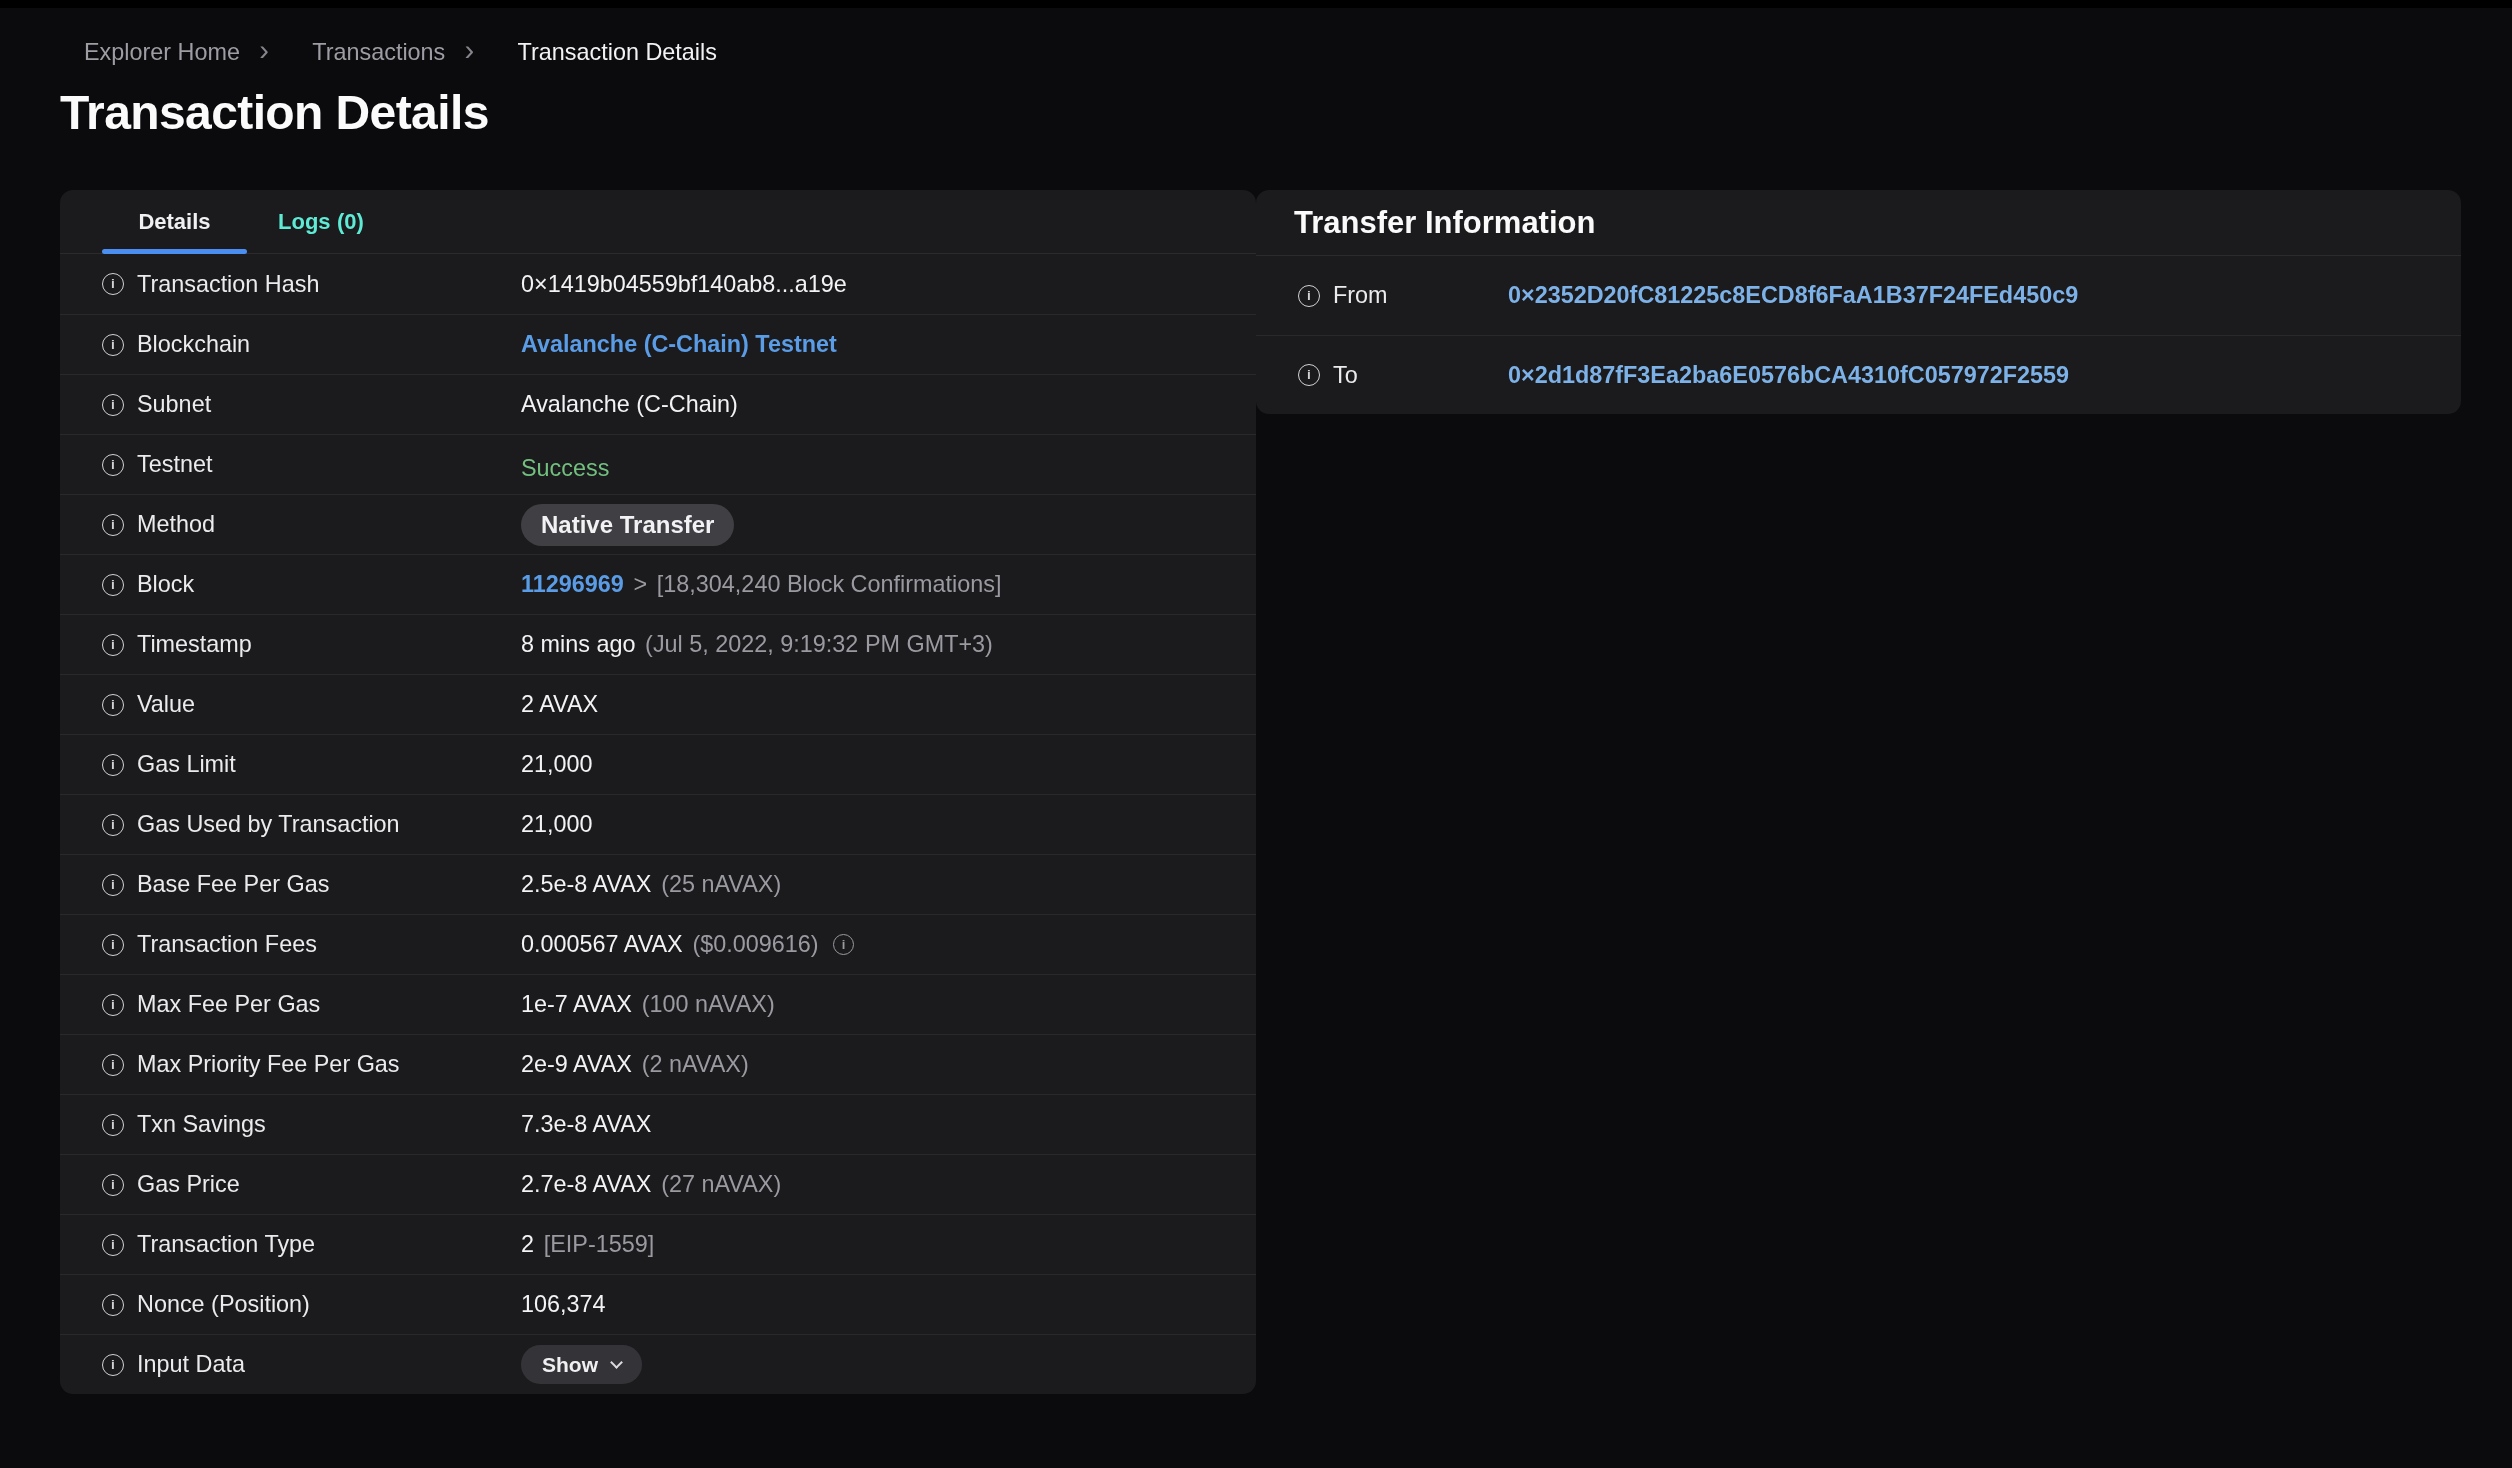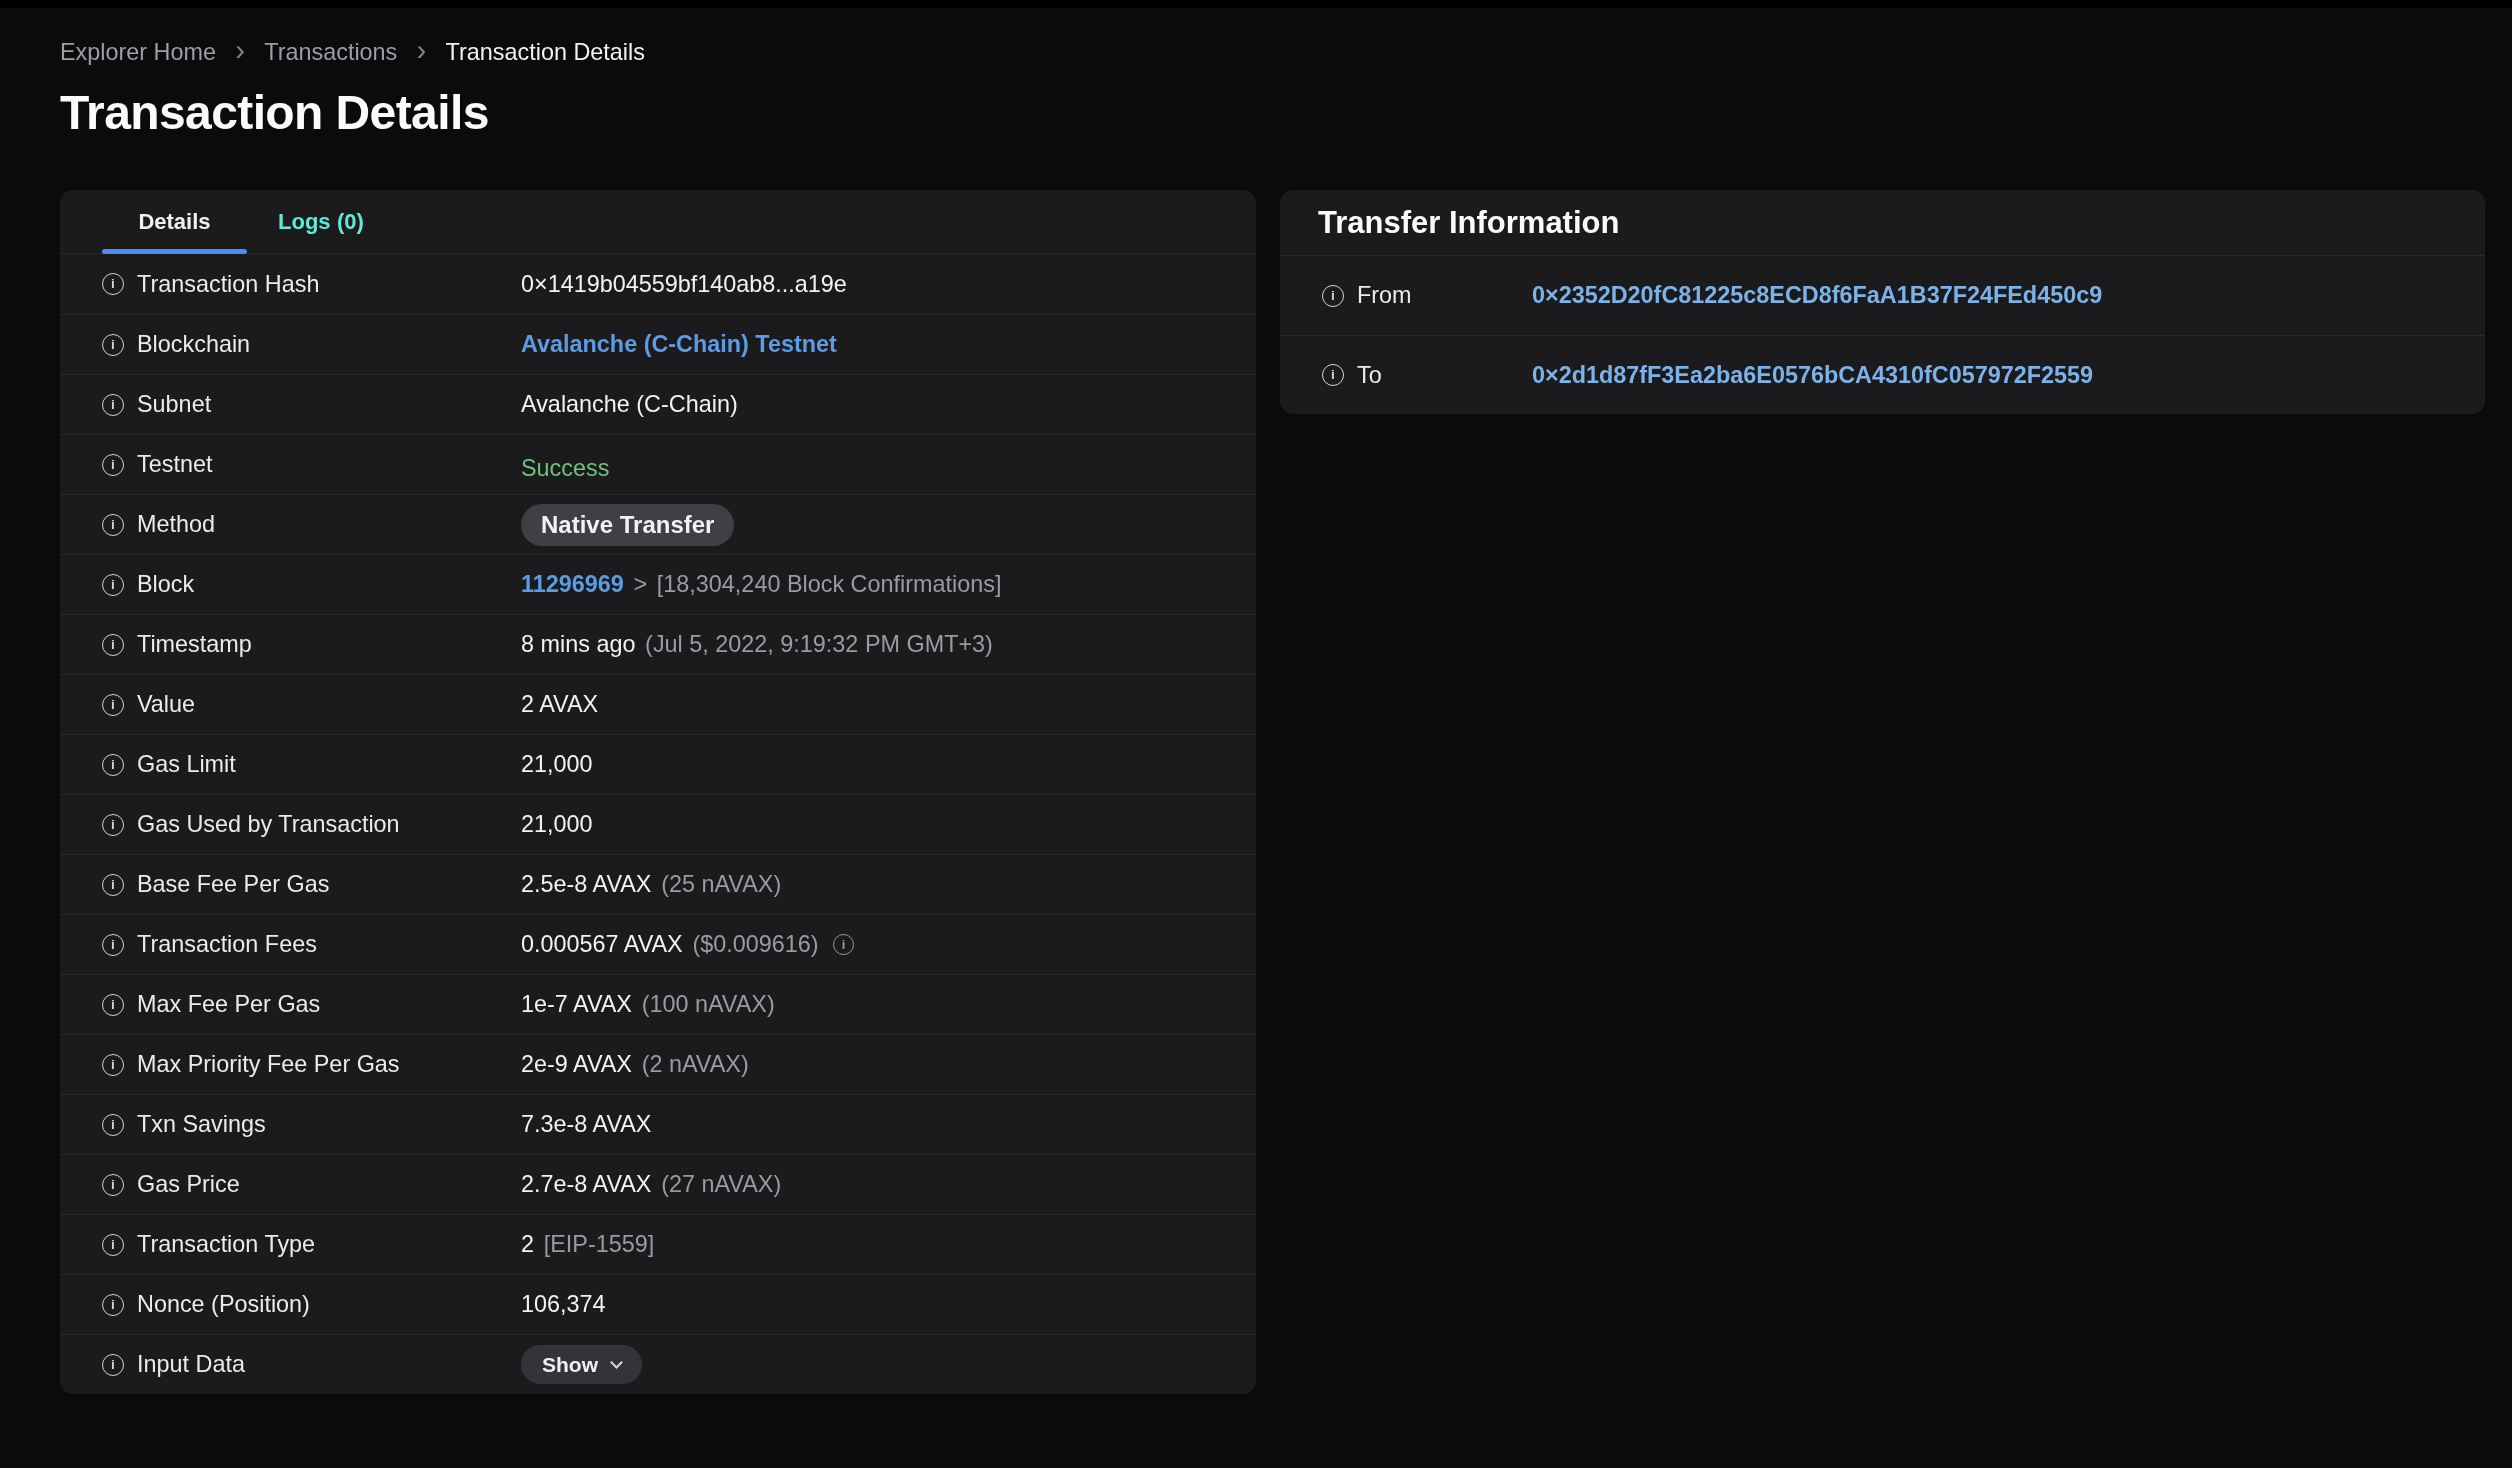--- a/index.html
+++ b/index.html
@@ -10,32 +10,32 @@
     font-family: "Liberation Sans", sans-serif;
   }
   .top-edge { height: 8px; background: #000; }
 
   
   .breadcrumb {
     display: flex; align-items: center; gap: 19.3px;
     margin: 31px 0 0 60px;
     font-size: 23.4px; color: #9d9da3;
   }
-  .crumb { color: #9d9da3; text-decoration: none; cursor: pointer; }
+  .crumb { color: #9d9da3; text-decoration: none; cursor: pointer; margin-left: 24px; }
   .crumb.current { color: #f2f2f4; cursor: default; }
   .crumb-sep { color: #85858b; font-size: 29px; line-height: 1; margin-top: -4.8px; }
 
   .page-title {
     margin: 19.3px 0 0 60px;
     font-size: 48px; font-weight: 700; letter-spacing: -0.6px;
     color: #fbfbfc;
   }
 
   .content {
-    display: flex; align-items: flex-start; gap: 24px;
+    display: flex; align-items: flex-start; 
     margin: 50px 0 0 60px;
   }
   .card { background: #1b1b1d; border-radius: 13px; overflow: hidden; }
   .details-card { width: 1196px; }
   .transfer-card { width: 1205px; }
 
   
   .tabbar {
     display: flex; align-items: stretch; height: 64px;
     padding-left: 42px;

